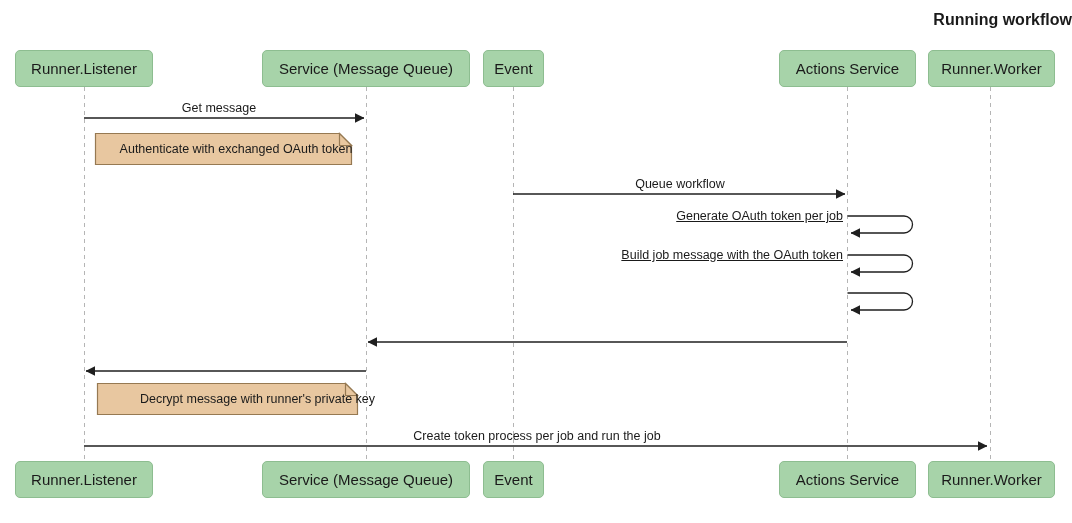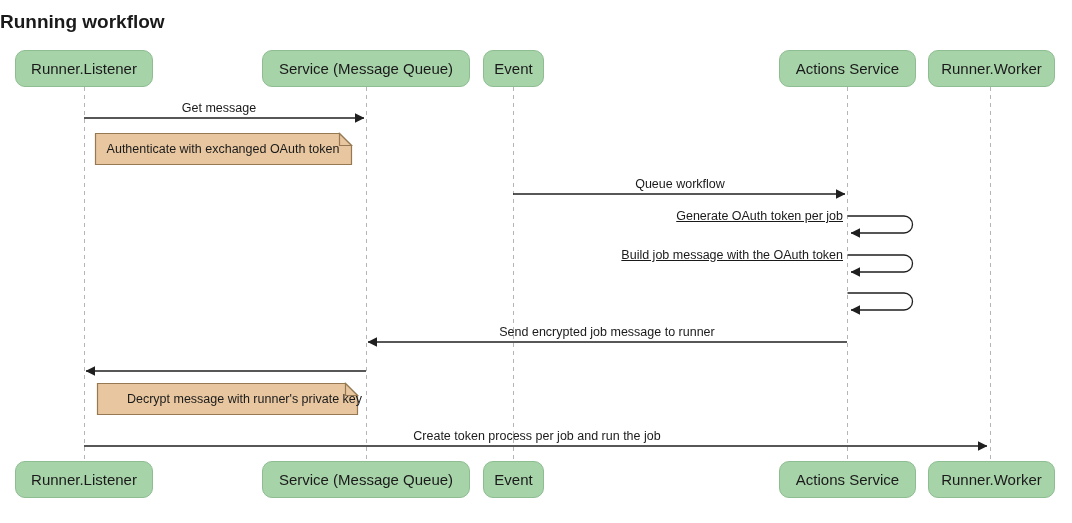--- a/index.html
+++ b/index.html
@@ -12,38 +12,38 @@
     --text:#1a1a1a;
     --background:#ffffff;
   }
   html,body{margin:0;padding:0;background:var(--background);}
   .diagram{
     position:relative;width:1072px;height:523px;overflow:hidden;
     font-family:"Liberation Sans", sans-serif;background:var(--background);
   }
   .overlay{position:absolute;left:0;top:0;pointer-events:none;}
   .title{
-    position:absolute;left:0;right:0;top:11px;text-align:left;
-    font-weight:bold;font-size:19px;color:var(--text);
+    position:absolute;left:0;right:0;top:11px;text-align:right;
+    font-weight:bold;font-size:16px;color:var(--text);
   }
   .pbox{
     position:absolute;height:37px;box-sizing:border-box;
     background:var(--participant-fill);border:1px solid var(--participant-border);
-    border-radius:10px;display:flex;align-items:center;justify-content:center;
+    border-radius:5px;display:flex;align-items:center;justify-content:center;
     font-size:15px;color:var(--text);white-space:nowrap;
   }
   .msg{
     position:absolute;font-size:12.5px;color:var(--text);
     height:14px;line-height:14px;white-space:nowrap;
   }
   .msg.center{text-align:center;}
   .msg.right{text-align:right;text-decoration:underline;}
   .note-text{
     position:absolute;font-size:12.5px;color:var(--text);
-    display:flex;align-items:center;justify-content:center;white-space:nowrap;
+    display:flex;align-items:center;justify-content:center;white-space:nowrap;padding-left:13px;
   }
 </style>
 </head>
 <body>
 
 <div class="diagram">
 
   <svg class="overlay" width="1072" height="523" viewBox="0 0 1072 523">
     <defs>
       <marker id="ah" viewBox="0 0 10 10" refX="9.5" refY="5" markerWidth="7.5" markerHeight="7.5" orient="auto">
@@ -87,19 +87,18 @@
   <div class="pbox" style="left:15px;top:461px;width:138px">Runner.Listener</div>
   <div class="pbox" style="left:262px;top:461px;width:208px">Service (Message Queue)</div>
   <div class="pbox" style="left:483px;top:461px;width:61px">Event</div>
   <div class="pbox" style="left:779px;top:461px;width:137px">Actions Service</div>
   <div class="pbox" style="left:928px;top:461px;width:127px">Runner.Worker</div>
 
   <div class="msg center" style="left:79px;top:101px;width:280px">Get message</div>
   <div class="msg center" style="left:540px;top:177px;width:280px">Queue workflow</div>
   <div class="msg right" style="right:229px;top:209px">Generate OAuth token per job</div>
   <div class="msg right" style="right:229px;top:248px">Build job message with the OAuth token</div>
-  <div class="msg center" style="left:457px;top:325px;width:300px">Send encrypted job message to runner</div>
   <div class="msg center" style="left:387px;top:429px;width:300px">Create token process per job and run the job</div>
 
   <div class="note-text" style="left:95px;top:133px;width:256px;height:32px">Authenticate with exchanged OAuth token</div>
   <div class="note-text" style="left:97px;top:383px;width:295px;height:32px">Decrypt message with runner's private key</div>
 
 </div>
 
 </body></html>

